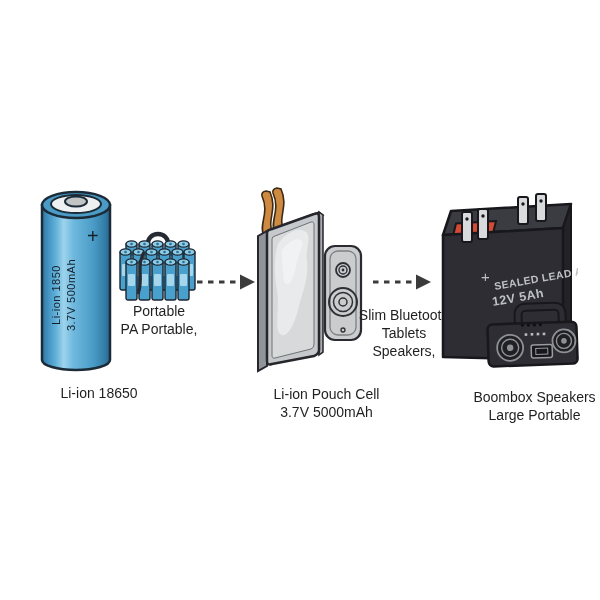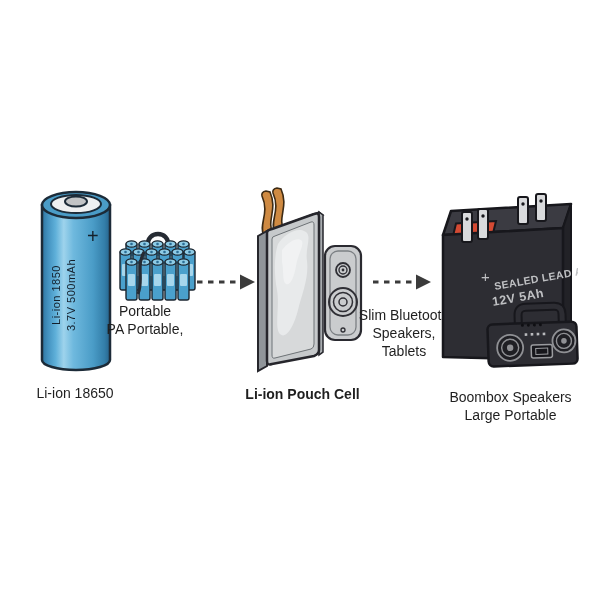--- a/index.html
+++ b/index.html
@@ -1,21 +1,21 @@
 <!DOCTYPE html>
 <html><head>
 <meta charset="utf-8">
 <style>
   html,body{margin:0;padding:0;background:#fff;}
   #stage{
     position:relative;width:600px;height:600px;background:#ffffff;
     font-family:"Liberation Sans",sans-serif;color:#1f1f1f;overflow:hidden;
   }
   .abs{position:absolute;}
-  .caption{position:absolute;text-align:center;font-size:14px;line-height:18px;color:#1f1f1f;}
+  .caption{position:absolute;text-align:center;font-size:14px;line-height:18px;color:#1f1f1f;margin-left:24px;}
   .usecase{position:absolute;text-align:center;font-size:14px;line-height:18px;color:#1f1f1f;}
   svg text{font-family:"Liberation Sans",sans-serif;}
 </style>
 </head>
 <body>
 
 <div id="stage">
 
   <svg class="abs" style="left:40px;top:190px;" width="72" height="185" viewBox="0 0 72 185">
     <defs>
@@ -157,37 +157,38 @@
         <rect x="54" y="40" width="2.6" height="2.6"></rect>
           <rect x="60" y="40" width="2.6" height="2.6"></rect>
       </g>
       <g>
         <rect x="48" y="52" width="21" height="13" rx="2" fill="#17171c" stroke="#9a9b9f" stroke-width="1.5"></rect>
         <rect x="52.5" y="55.5" width="12" height="6" fill="none" stroke="#9a9b9f" stroke-width="1"></rect>
       </g>
     </g>
   </svg>
 
-  <div class="usecase" style="left:81px;top:302px;width:128px;">
+  <div class="usecase" style="left:95px;top:302px;width:128px;">
     <div>Portable</div>
     <div>PA Portable,</div>
   </div>
 
   <div class="usecase" style="left:340px;top:306px;width:128px;">
     <div>Slim Bluetooth</div>
+    <div>Tablets</div>
     <div>Speakers,</div>
-    <div>Tablets</div>
   </div>
 
   <div class="caption" style="left:0px;top:384px;width:150px;">
     <div>Li-ion 18650</div>
   </div>
 
-  <div class="caption" style="left:225px;top:385px;width:155px;font-weight:bold;">
+  <div class="caption" style="left:225px;top:385px;width:155px;">
     <div>Li-ion Pouch Cell</div>
+    <div>3.7V 5000mAh</div>
   </div>
 
   <div class="caption" style="left:433px;top:388px;width:155px;">
     <div>Boombox Speakers</div>
     <div>Large Portable</div>
   </div>
 
 </div>
 
 </body></html>

